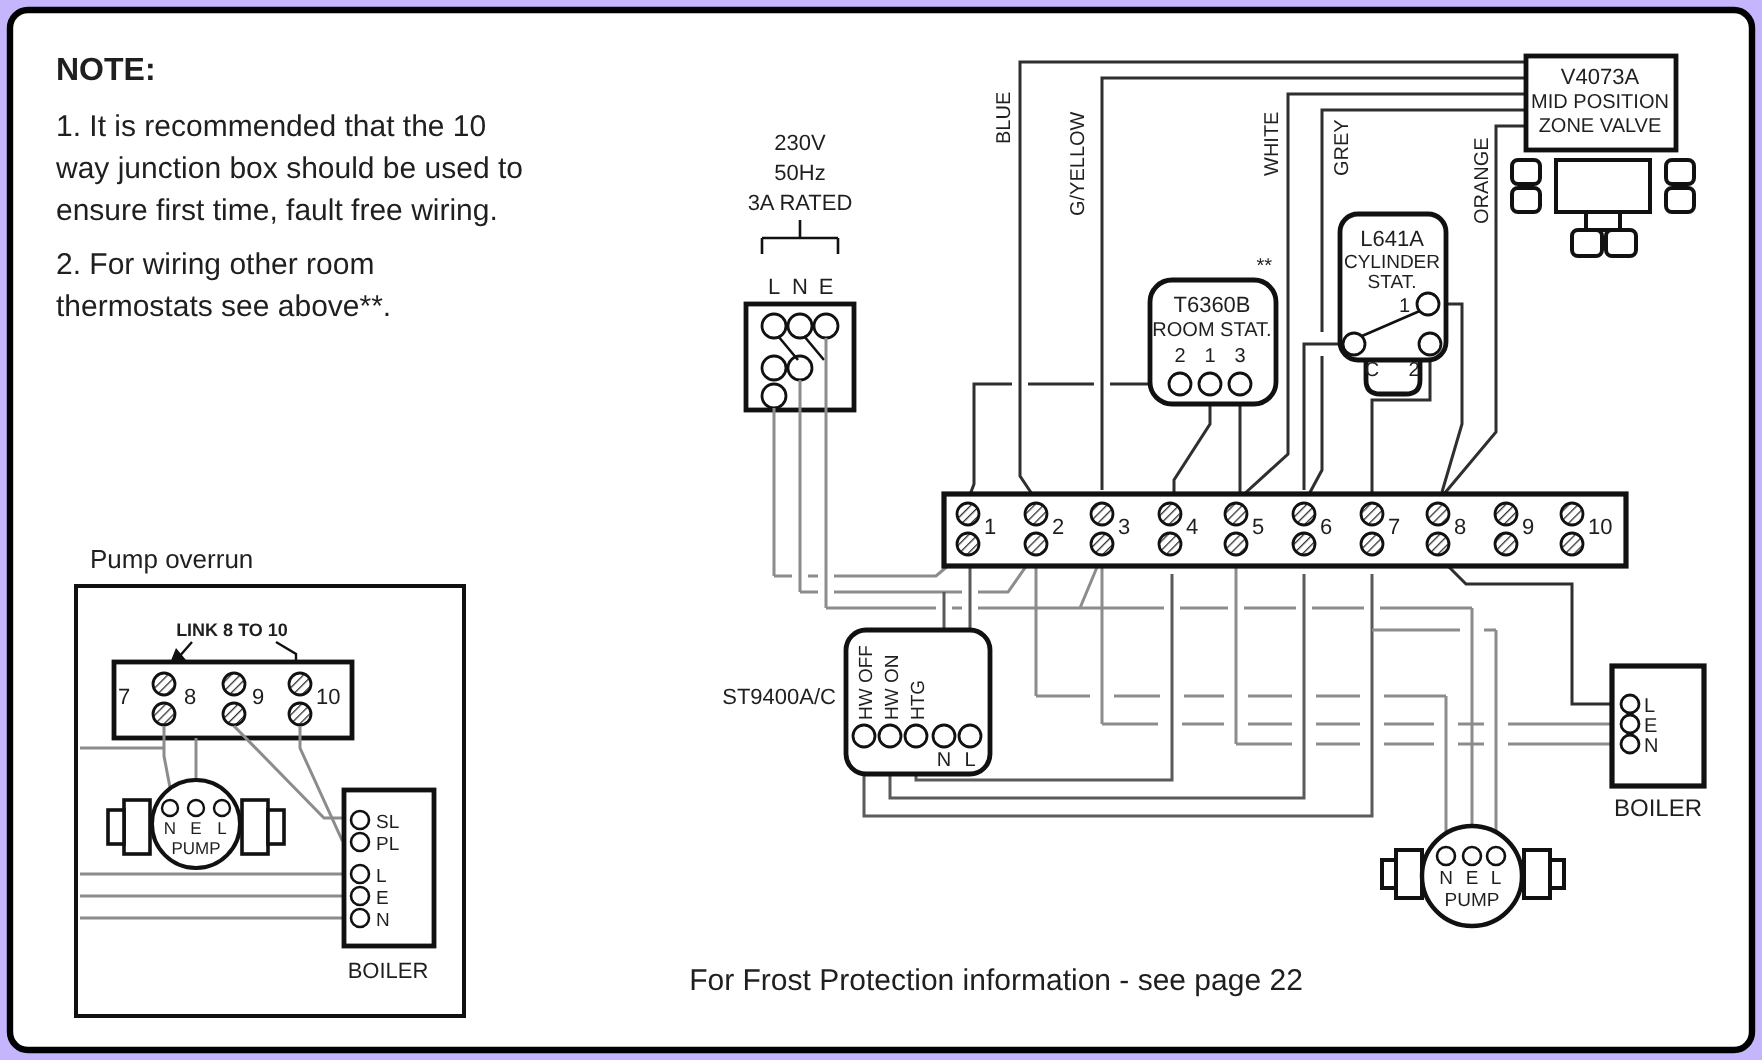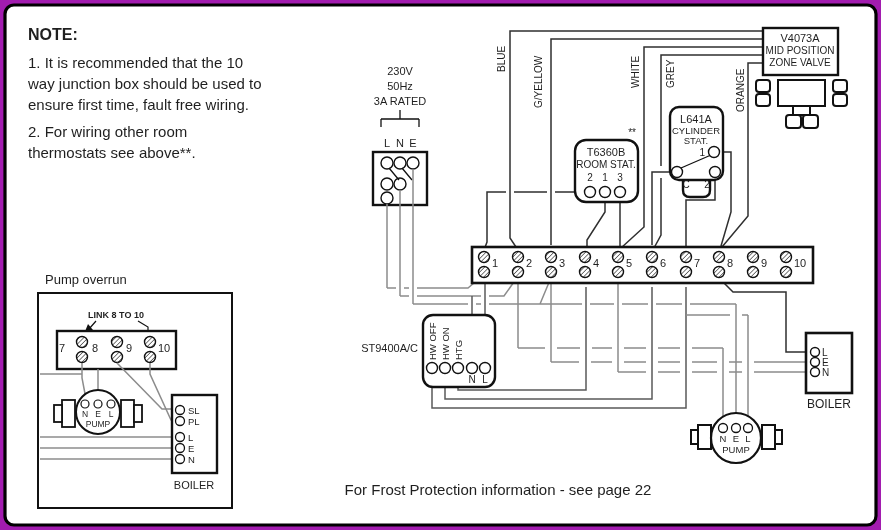--- a/index.html
+++ b/index.html
@@ -1,16 +1,16 @@
 <!DOCTYPE html>
 <html><head>
 <meta charset="utf-8">
 <style>
   html,body{margin:0;padding:0;background:#fff;}
-  .page{position:relative;width:881px;height:530px;background:#a21caf;overflow:hidden;
+  .page{position:relative;width:881px;height:530px;background:#c4b5fd;overflow:hidden;
         font-family:"Liberation Sans", sans-serif;}
   svg{position:absolute;left:0;top:0;}
   text{fill:#1f1f1f;font-family:"Liberation Sans", sans-serif;}
   .note-head{font-size:16px;font-weight:bold;}
   .note-body{font-size:15px;}
   .lbl11{font-size:11px;}
   .lbl10{font-size:10px;}
   .lbl9{font-size:9.5px;}
   .lbl8{font-size:8.5px;}
   .lbl12{font-size:12px;}

